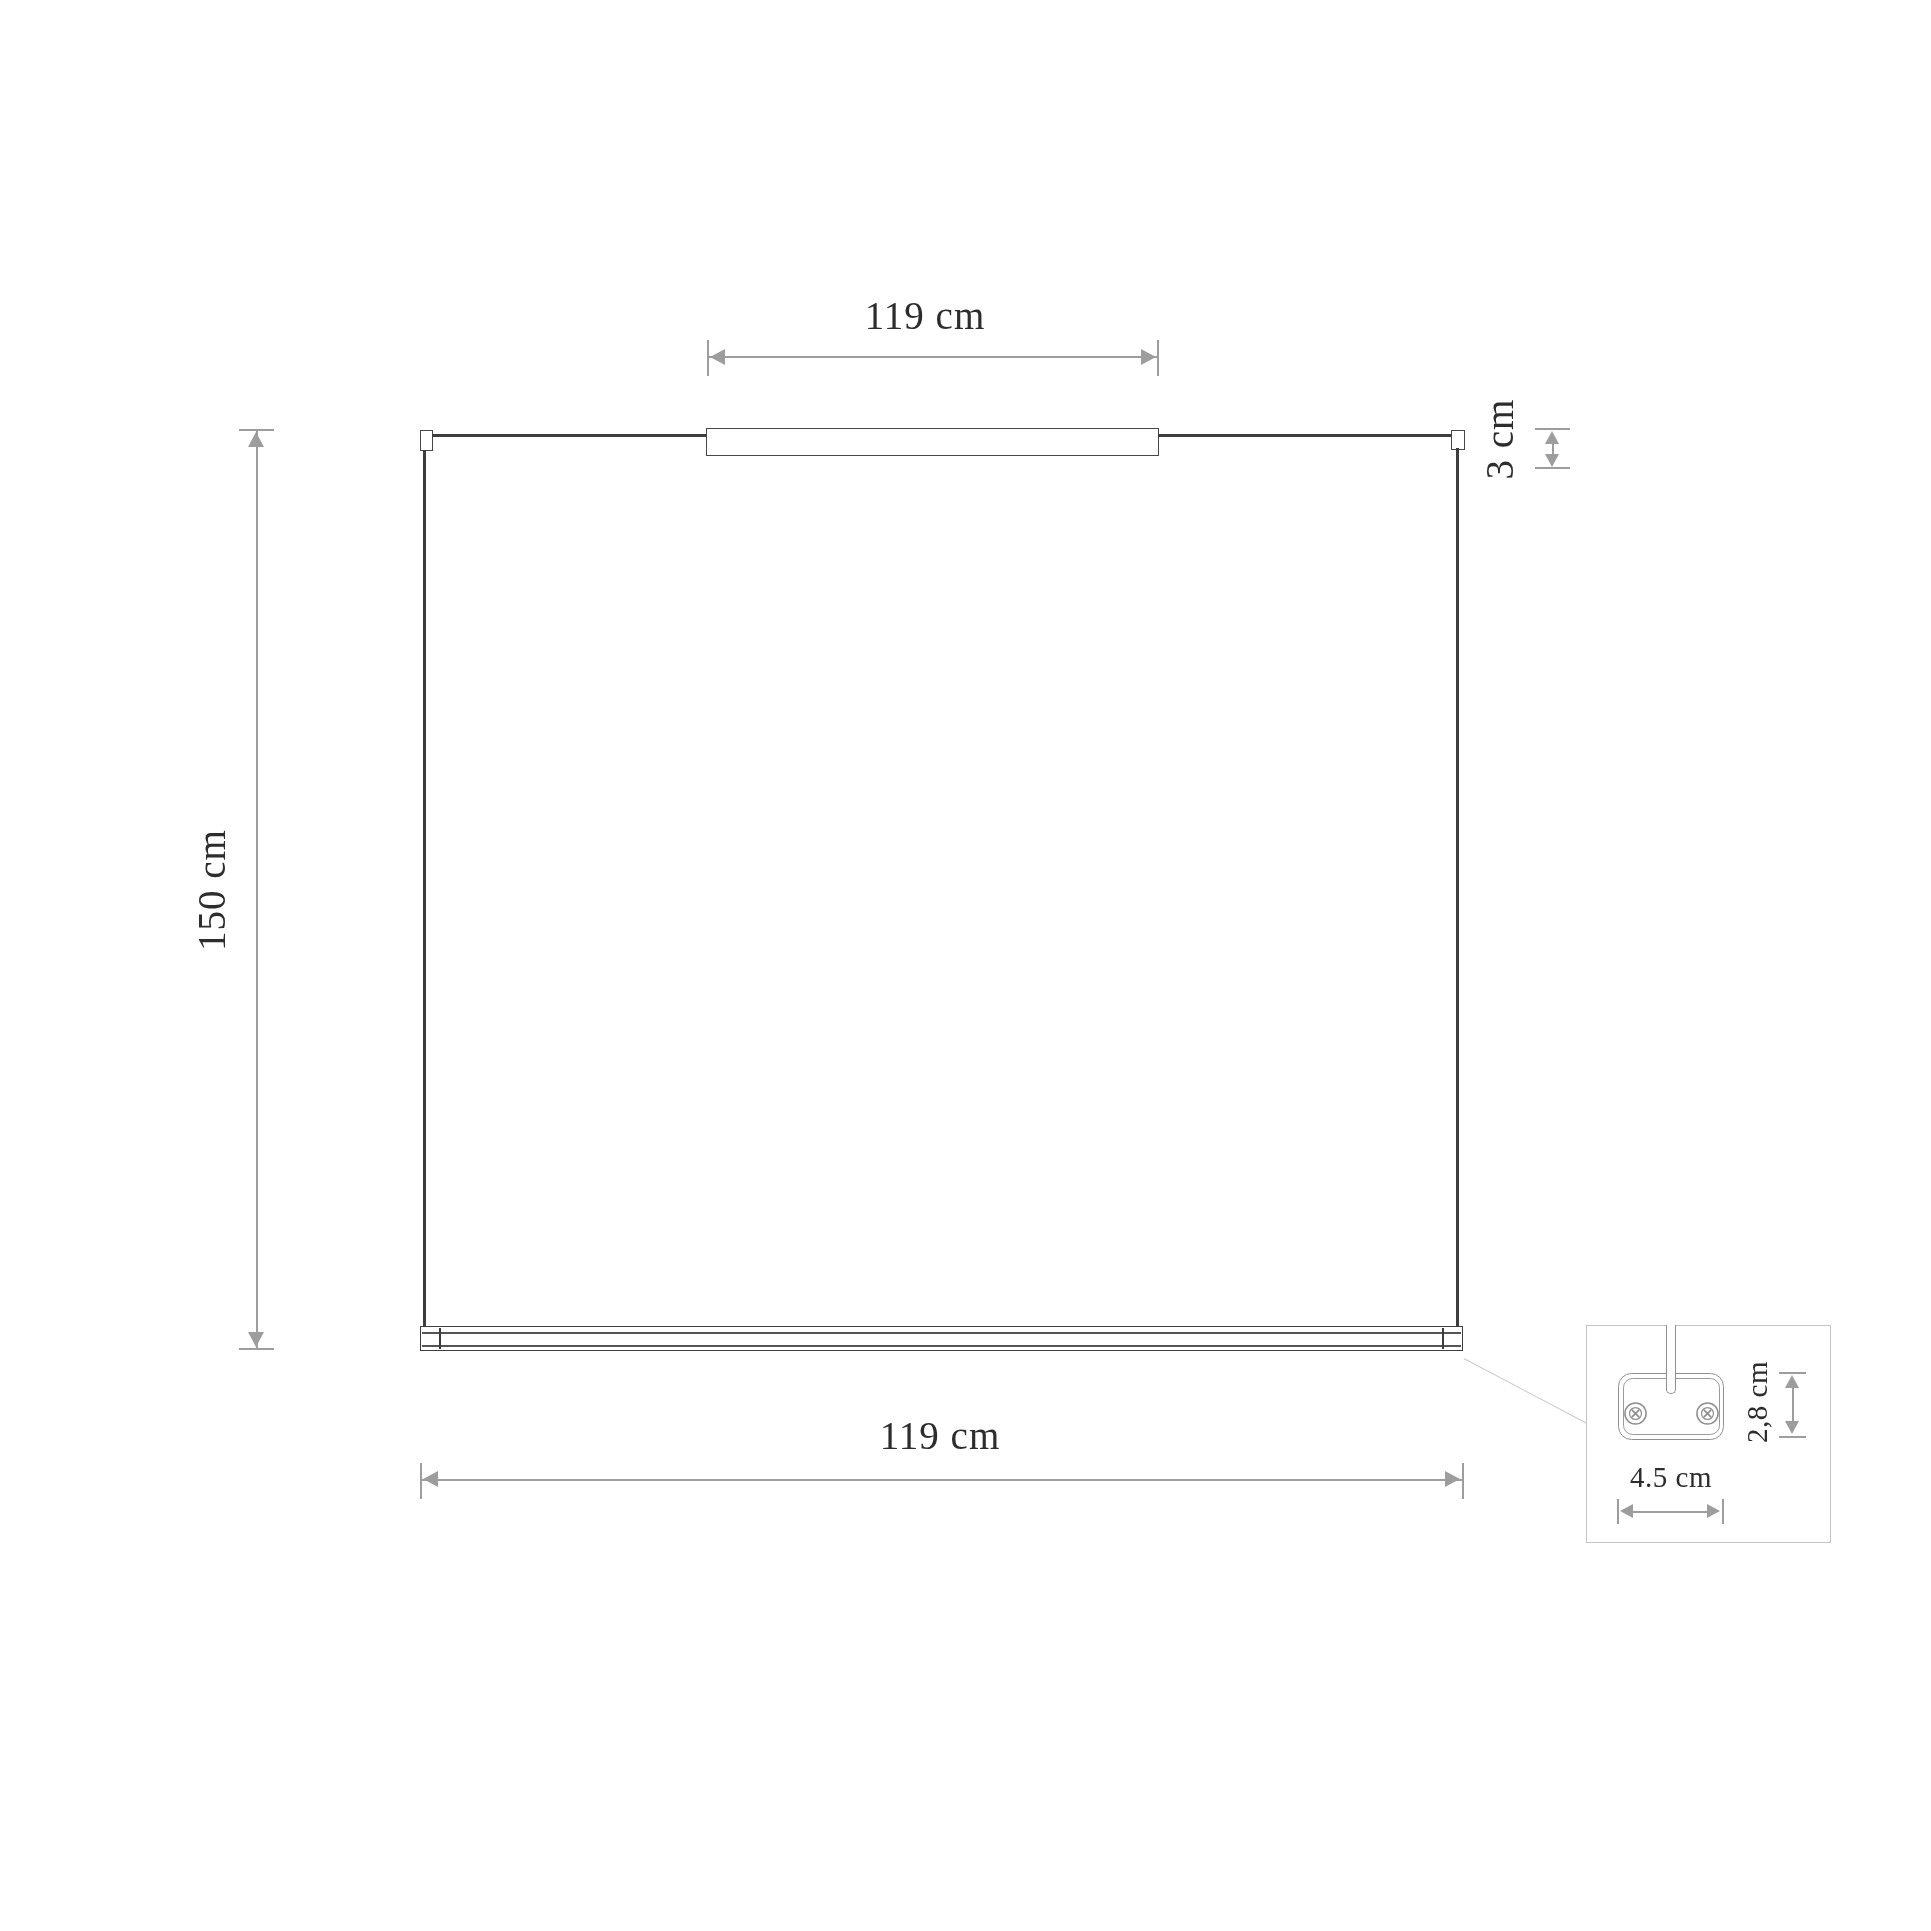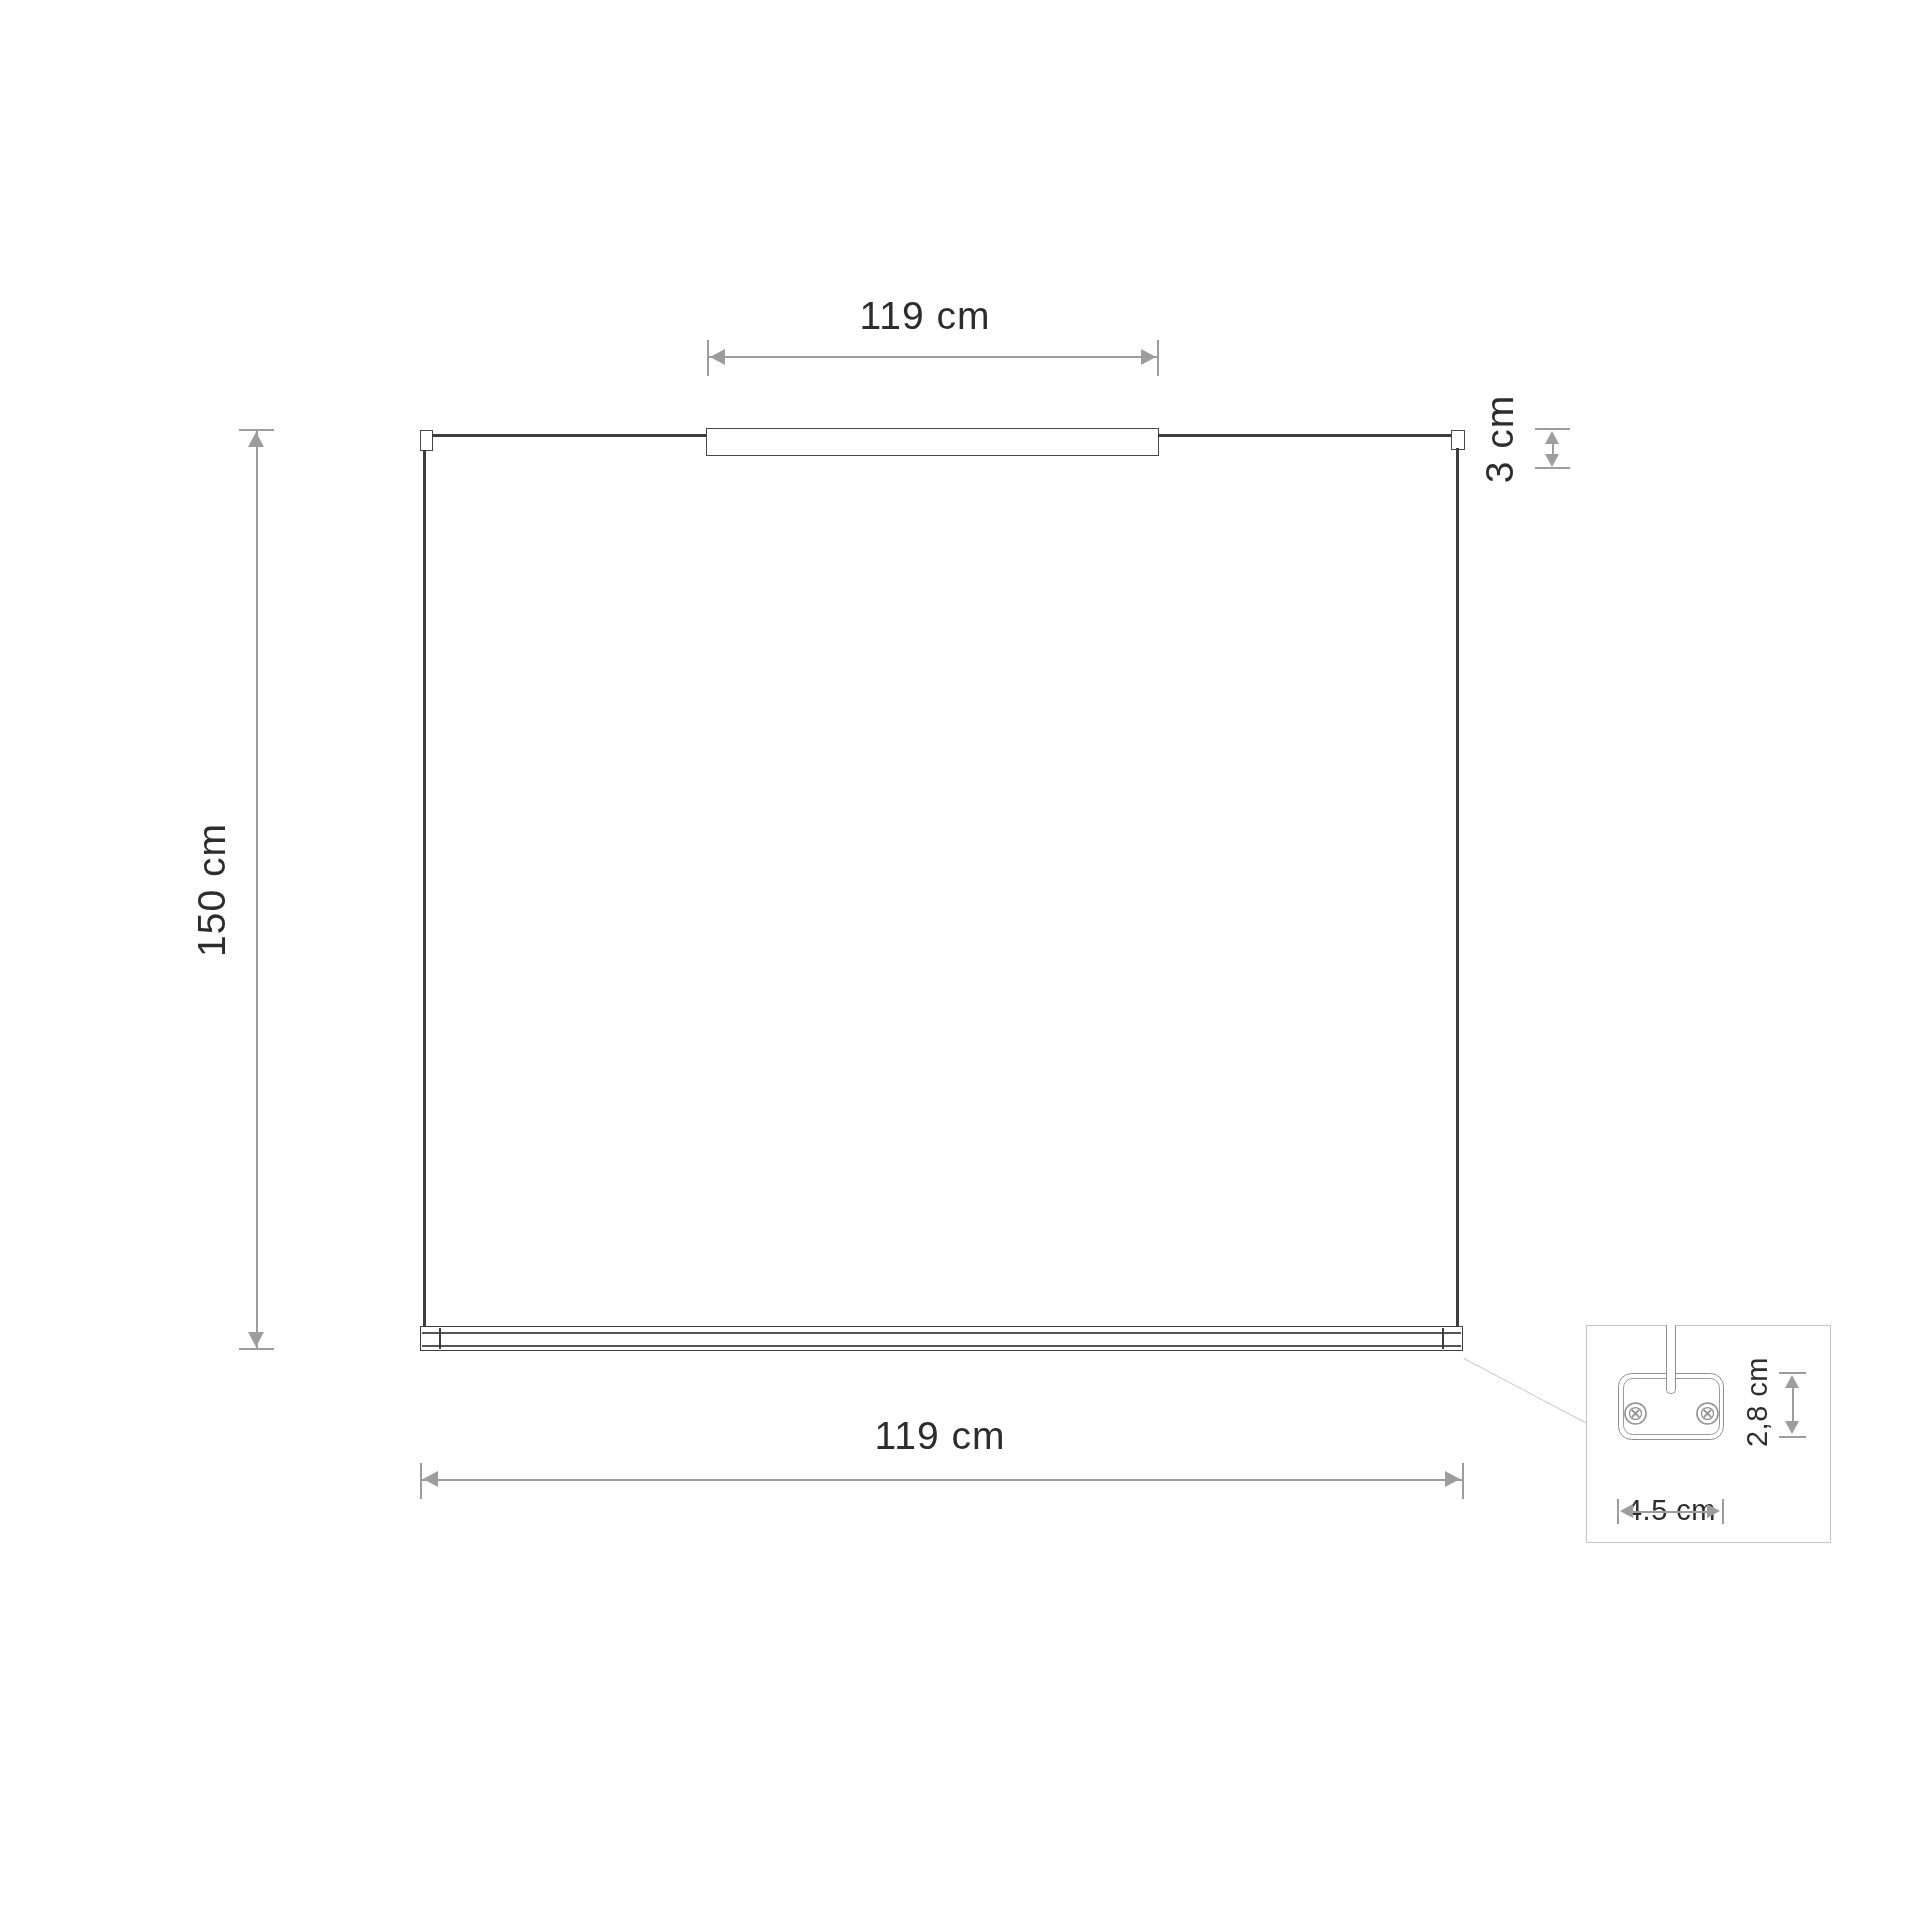--- a/index.html
+++ b/index.html
@@ -1,18 +1,18 @@
 <!DOCTYPE html>
 <html><head>
 <meta charset="utf-8">
 <style>
   html,body{margin:0;padding:0;background:#ffffff;}
   #canvas{
     position:relative;width:1931px;height:1576px;background:#ffffff;overflow:hidden;
-    font-family:Liberation Sans, sans-serif;color:#2d2d2d;
+    font-family:Liberation Serif, serif;color:#2d2d2d;
   }
   .abs{position:absolute;}
   
   .dim-hline{position:absolute;height:1.9px;background:#9d9d9d;}
   .dim-vline{position:absolute;width:1.9px;background:#9d9d9d;}
   .tick-v{position:absolute;width:1.9px;height:36px;background:#9d9d9d;}
   .tick-h{position:absolute;width:35px;height:1.9px;background:#9d9d9d;}
   .tick-v.small{height:25px;}
   .tick-h.small{width:27px;}
   
@@ -125,21 +125,21 @@
       <path d="M9.2 9.2 L16.8 16.8 M16.8 9.2 L9.2 16.8" stroke="#8f8f8f" stroke-width="1.8"></path>
     </svg>
 
     <div class="dim-label rot sm" style="left:1757px;top:1402px;">2,8 cm</div>
     <div class="tick-h small" style="left:1779px;top:1372px;"></div>
     <div class="tick-h small" style="left:1779px;top:1436px;"></div>
     <div class="dim-vline" style="left:1792px;top:1385px;height:41px;"></div>
     <div class="ah ah-up small" style="left:1785px;top:1375px;"></div>
     <div class="ah ah-down small" style="left:1785px;top:1421px;"></div>
 
-    <div class="dim-label sm" style="left:1671px;top:1477px;margin-top:33px;">4.5 cm</div>
+    <div class="dim-label sm" style="left:1671px;top:1477px;">4.5 cm</div>
     <div class="tick-v small" style="left:1617px;top:1499px;"></div>
     <div class="tick-v small" style="left:1722px;top:1499px;"></div>
     <div class="dim-hline" style="left:1632px;top:1511px;width:77px;"></div>
     <div class="ah ah-left small" style="left:1620px;top:1504px;"></div>
     <div class="ah ah-right small" style="left:1707px;top:1504px;"></div>
   </div>
 
 </div>
 
 

